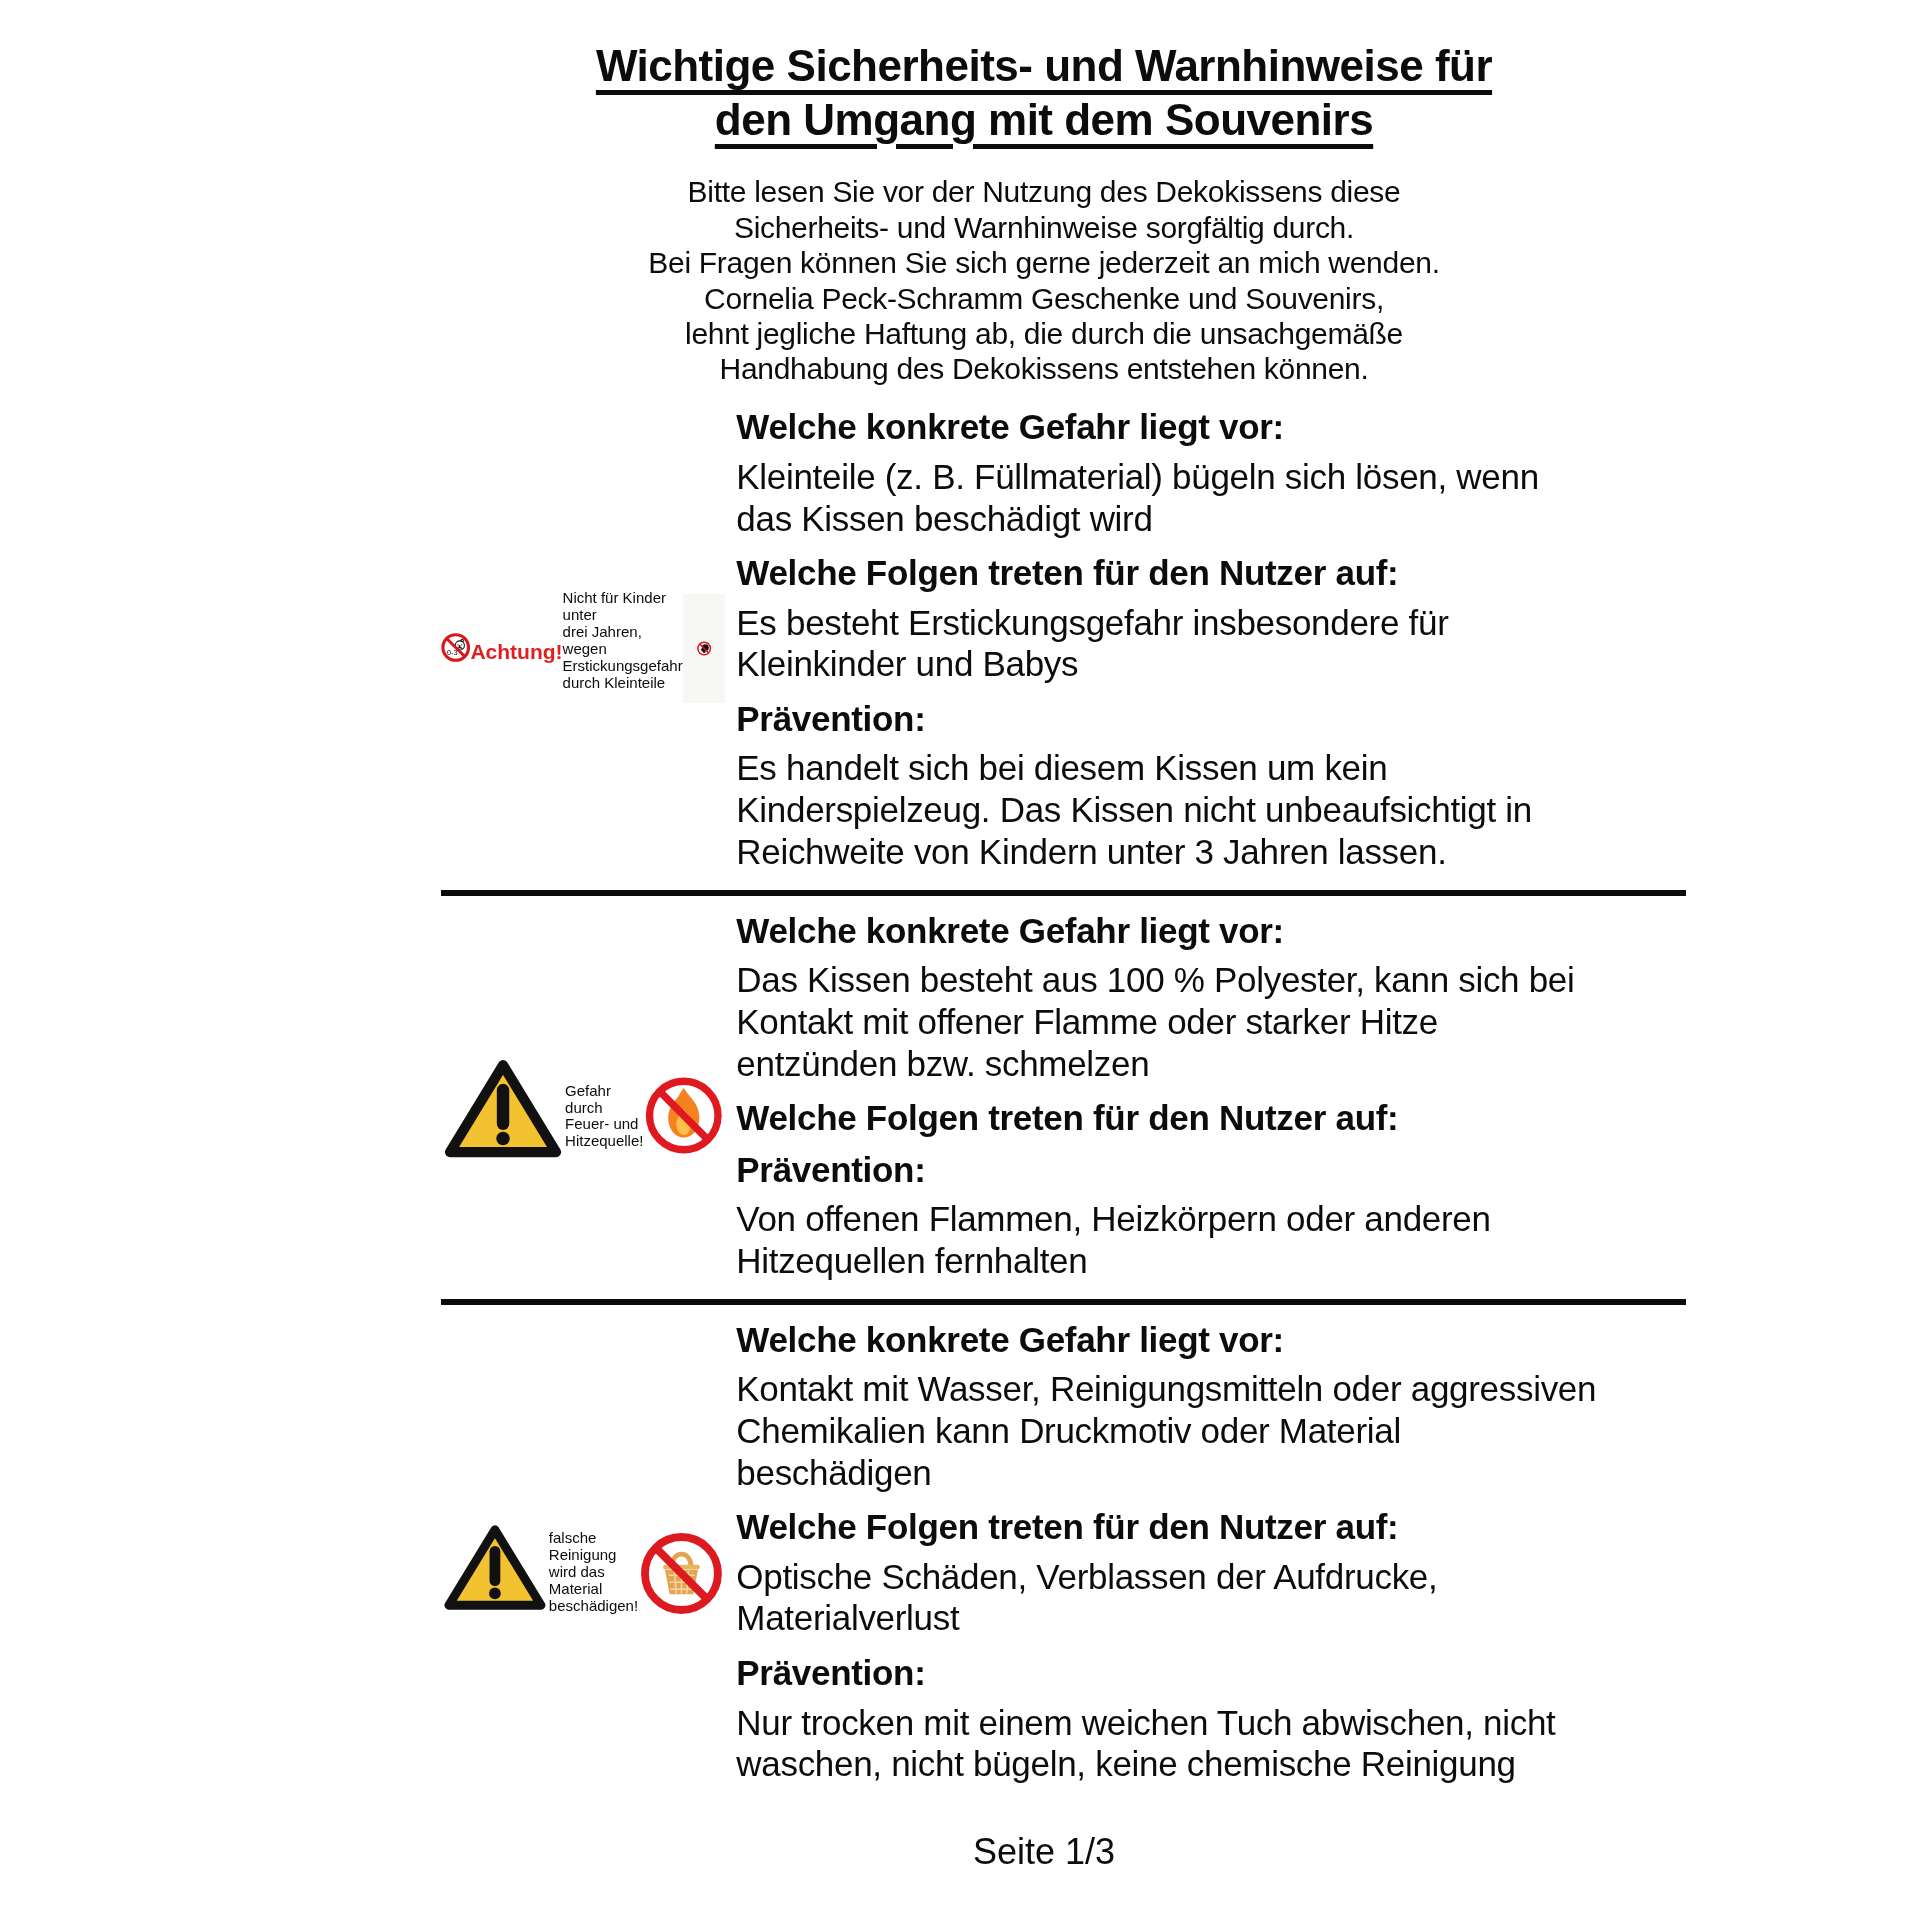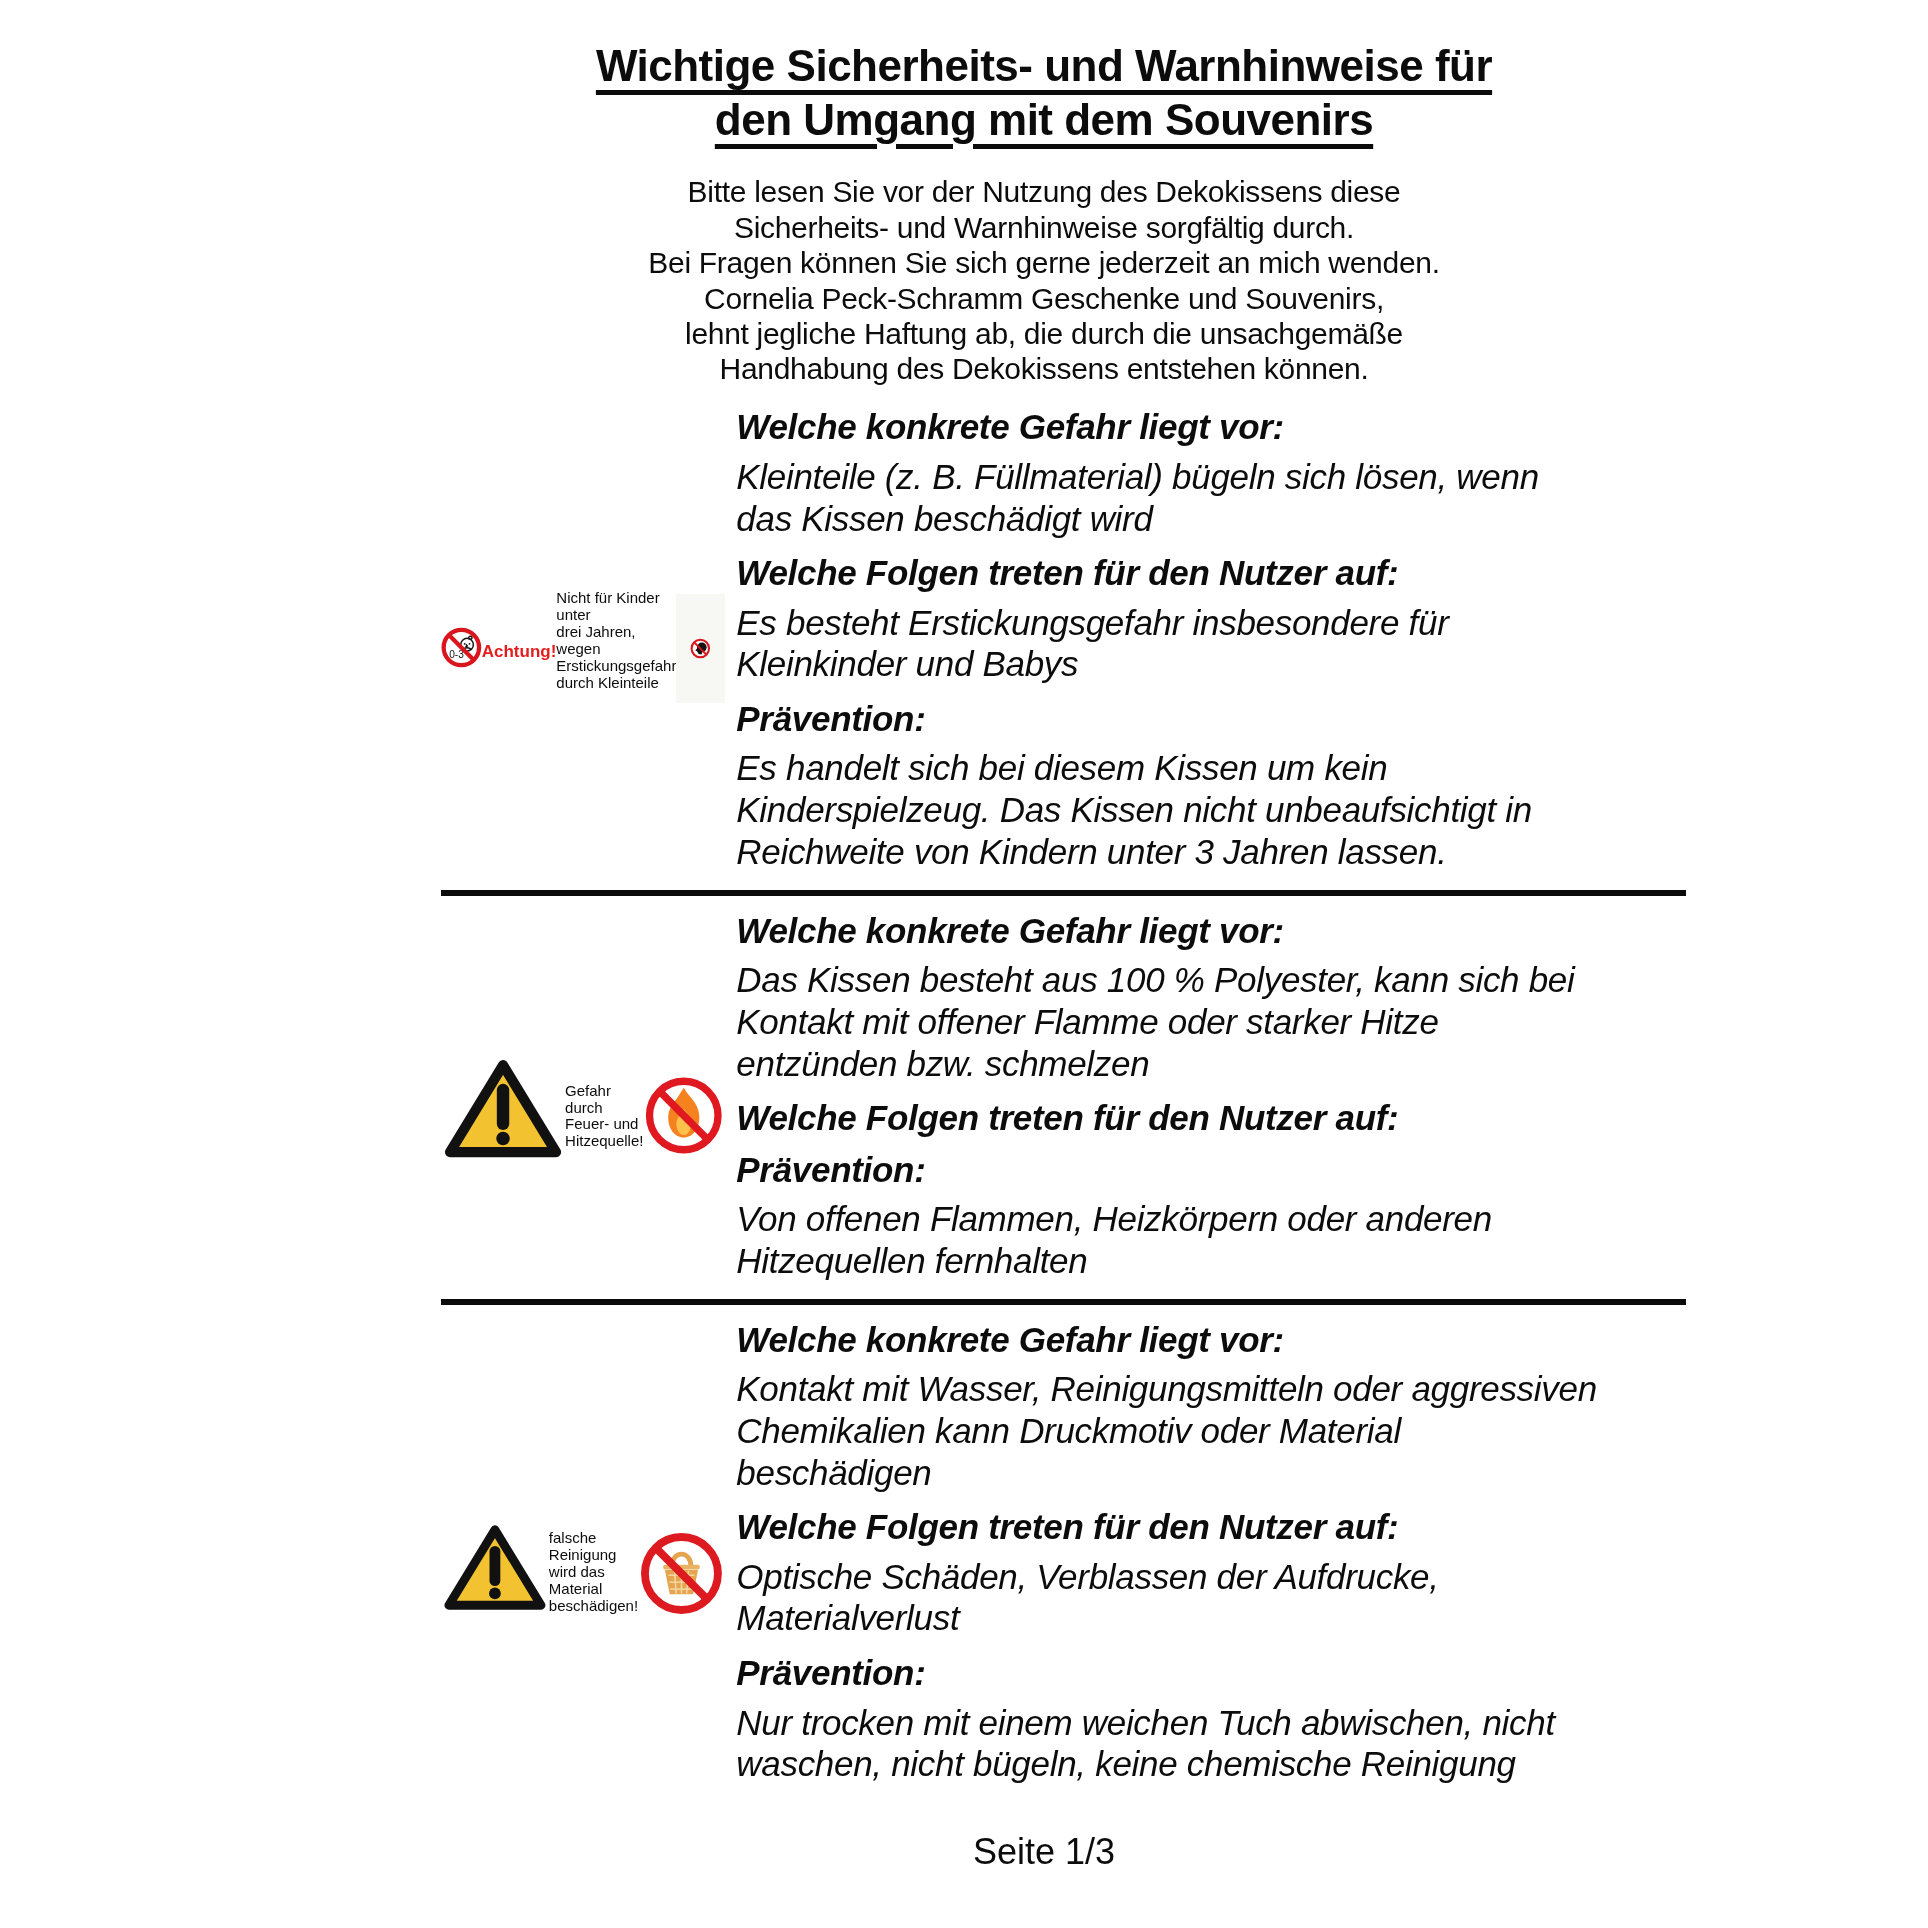--- a/index.html
+++ b/index.html
@@ -42,36 +42,36 @@
   }
   .section {
     display: grid;
     grid-template-columns: 284px 1fr;
   }
   .left-col {
     display: flex;
     flex-direction: row;
     align-items: center;
   }
-  .right-col { padding-left: 11.3px; font-style: italic; }
+  .right-col { padding-left: 11.3px; }
   .heading {
     font-size: 35px;
     font-weight: bold;
     letter-spacing: -0.3px;
     margin: 11.3px 0 8.5px 0;
   }
   .body-text {
     font-size: 35px;
     line-height: 1.19;
     letter-spacing: -0.3px;
     white-space: pre-line;
     margin: 0 0 14px 0;
   }
   .warn-title {
-    font-size: 17px;
+    font-size: 21px;
     font-weight: bold;
     color: #e31e1e;
     margin-top: 21px;
   }
   .warn-caption {
     font-size: 15px;
     line-height: 1.13;
     white-space: pre-line;
   }
   .divider {

